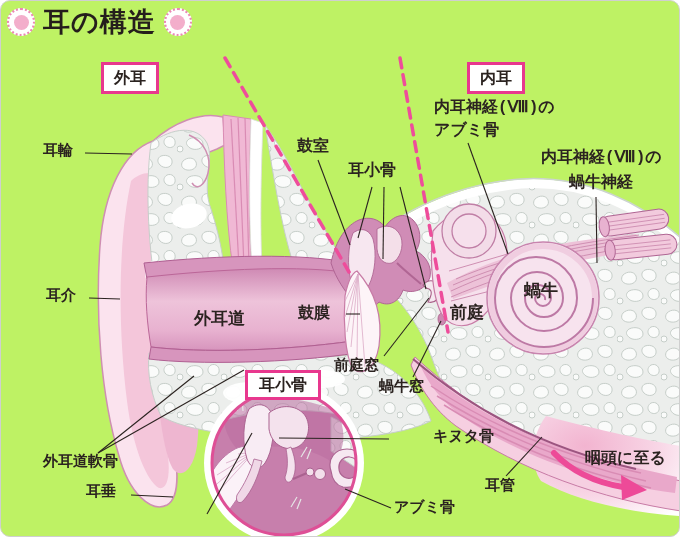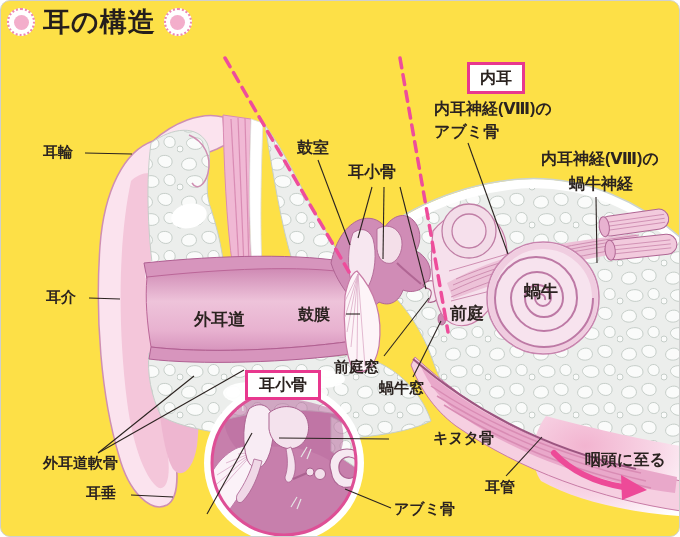--- a/index.html
+++ b/index.html
@@ -1,33 +1,33 @@
 <!DOCTYPE html>
 <html><head>
 <meta charset="utf-8">
 <style>
   html,body{margin:0;padding:0;background:#fff;}
   .canvas{
-    position:relative;width:680px;height:537px;background:#fde047;
+    position:relative;width:680px;height:537px;background:#bef264;
     border:1.5px solid #cfcfcf;border-radius:10px;overflow:hidden;
     font-family:"Liberation Sans","DejaVu Sans",sans-serif;color:#2b2320;
     box-sizing:border-box;
   }
   .illus{position:absolute;left:0;top:0;width:680px;height:537px;}
   .titlebar{position:absolute;left:6px;top:4px;height:34px;display:flex;align-items:center;gap:8px;z-index:30;}
   .ornament{width:24px;height:24px;border:2px dotted #ec86b6;border-radius:50%;
     display:flex;align-items:center;justify-content:center;background:#fff;}
   .ornament .core{width:15px;height:15px;border-radius:50%;background:#f3aecb;}
   .page-title{font-size:27px;font-weight:900;letter-spacing:1px;color:#251e1c;}
   .secbox{
     position:absolute;width:52px;height:26px;background:#fff;border:3px solid #e8388e;
     display:flex;align-items:center;justify-content:center;
     font-size:16px;font-weight:800;z-index:25;box-sizing:content-box;
   }
-  .lbl{position:absolute;white-space:nowrap;font-size:15px;font-weight:600;color:#2b2320;z-index:26;line-height:1.1;}
+  .lbl{position:absolute;white-space:nowrap;font-size:15px;font-weight:600;color:#2b2320;z-index:26;line-height:1.1;font-family:Liberation Mono, monospace;}
   .big{font-size:17px;}
   .insetbox{
     position:absolute;left:244px;top:369px;width:70px;height:24px;background:#fff;
     border:3px solid #e8388e;display:flex;align-items:center;justify-content:center;
     font-size:16px;font-weight:800;z-index:27;
   }
 </style>
 </head>
 <body>
 
@@ -244,20 +244,21 @@
       <line x1="388" y1="438" x2="278" y2="437"></line>
       <line x1="390" y1="507" x2="344" y2="488"></line>
       <line x1="206" y1="513" x2="251" y2="432"></line>
       <line x1="97" y1="452" x2="193" y2="375"></line>
       <line x1="97" y1="452" x2="243" y2="369"></line>
       <line x1="130" y1="494" x2="172" y2="496"></line>
       <line x1="505" y1="475" x2="541" y2="436"></line>
     </g>
   </svg>
 
+  <div class="secbox" style="left:100px;top:61px;">外耳</div>
   <div class="secbox" style="left:466px;top:61px;">内耳</div>
 
   <div class="lbl" style="left:42px;top:143px;">耳輪</div>
   <div class="lbl" style="left:45px;top:288px;">耳介</div>
   <div class="lbl big" style="left:193px;top:310px;">外耳道</div>
   <div class="lbl" style="left:297px;top:305px;font-size:16px;">鼓膜</div>
   <div class="lbl" style="left:296px;top:138px;font-size:16px;">鼓室</div>
   <div class="lbl" style="left:347px;top:162px;font-size:16px;">耳小骨</div>
   <div class="lbl" style="left:433px;top:99px;font-size:16px;">内耳神経(Ⅷ)の</div>
   <div class="lbl" style="left:433px;top:122px;font-size:16px;">アブミ骨</div>

